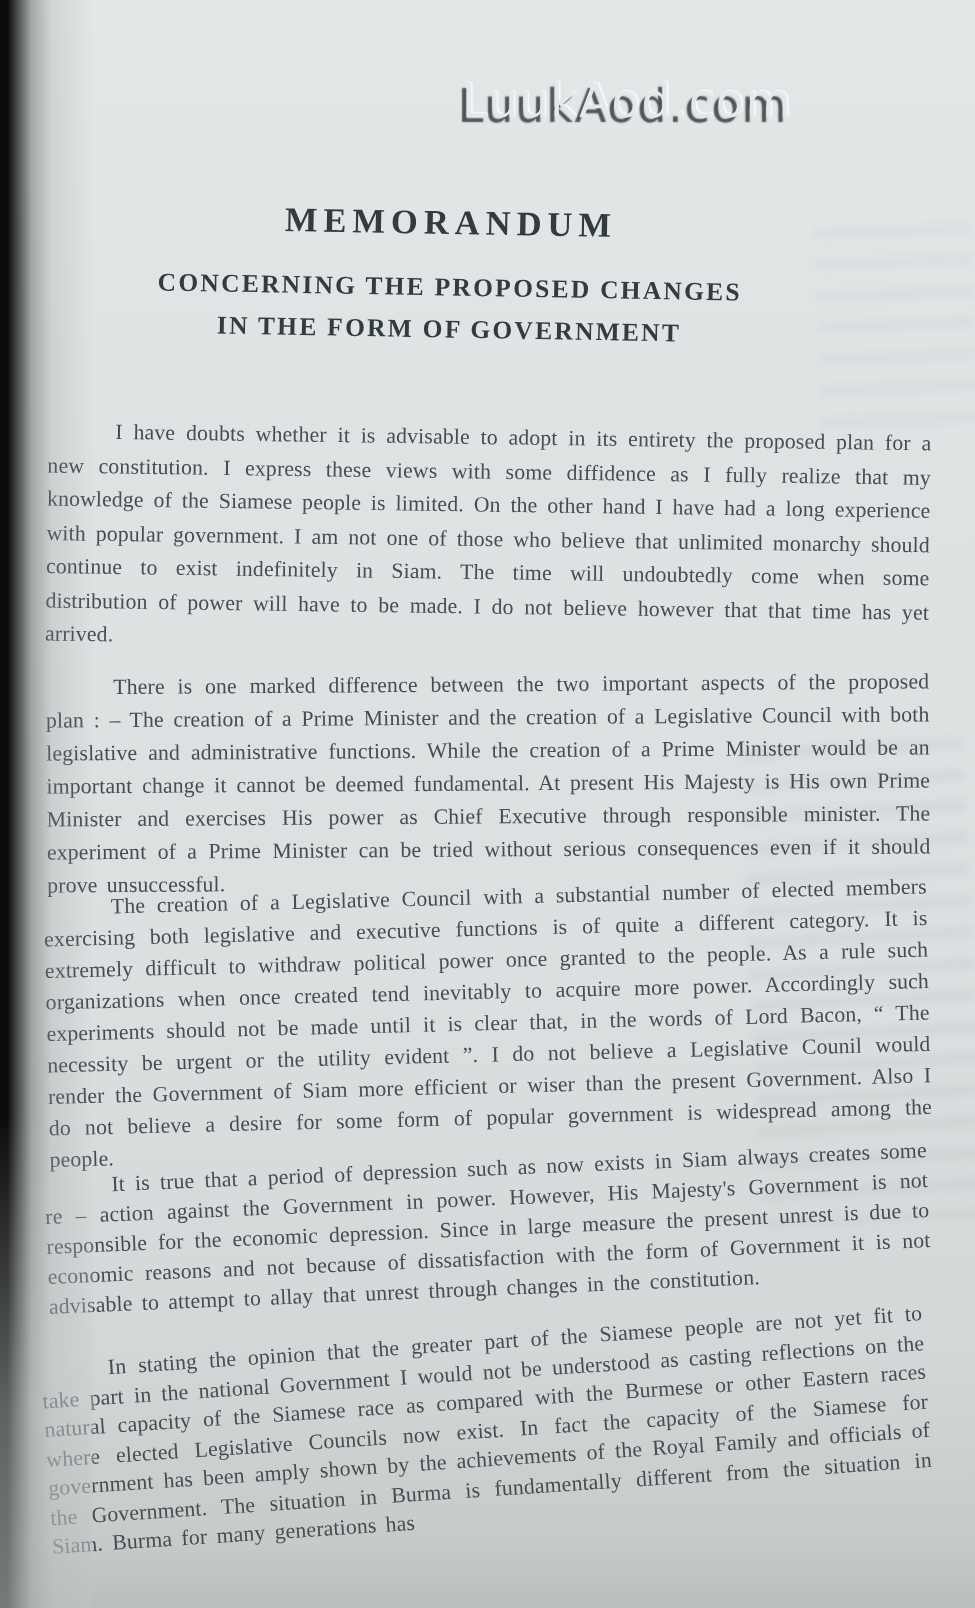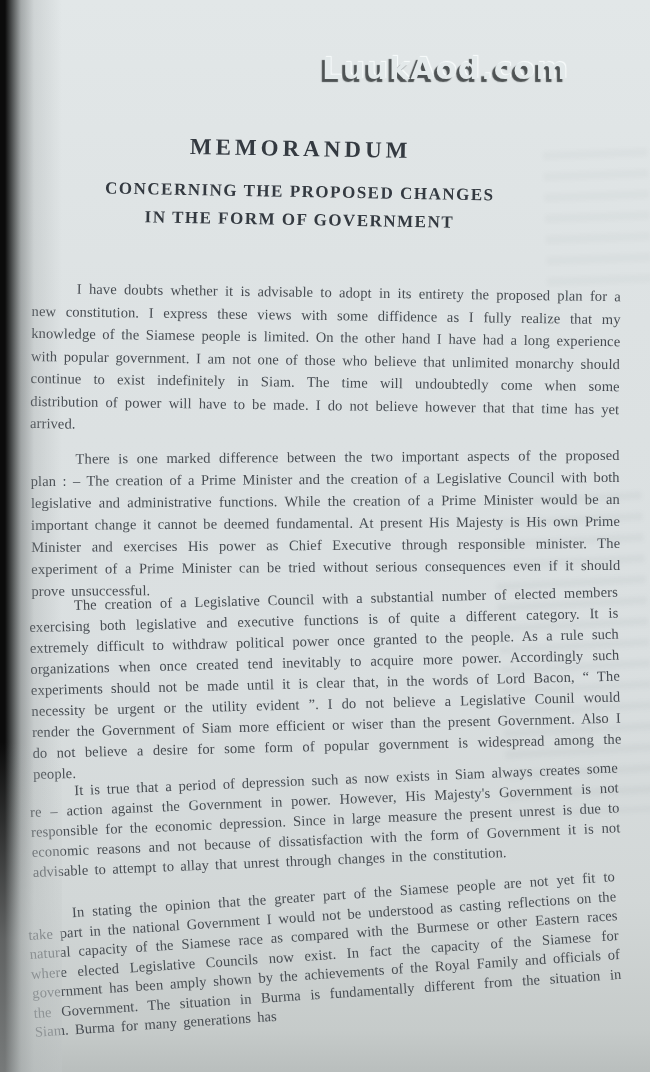--- a/index.html
+++ b/index.html
@@ -25,24 +25,23 @@
       rgba(160,165,165,0) 62px);
   }
   .gutter-fade{
     position:absolute; left:0; bottom:0; width:62px; height:330px; z-index:4;
     background:linear-gradient(to bottom,
       rgba(215,220,220,0) 0%, rgba(200,205,205,.45) 60%, rgba(190,195,195,.6) 100%);
   }
   
   .watermark{
     position:absolute; top:50px; left:308px; z-index:5;
-    font-family:"DejaVu Sans", sans-serif; font-weight:bold;
+    font-family:"DejaVu Sans", sans-serif; font-weight:normal;
     font-size:31px; letter-spacing:1px; color:var(--watermark);
     text-shadow:-3px 3px 1px rgba(52,56,58,.85), 1px -1px 1px rgba(250,253,253,.95);
-    margin-left:14px;
   }
   
   .heading{
     position:absolute; top:136px; left:0; width:600px; z-index:2;
     text-align:center; color:var(--heading-ink);
     transform:rotate(1deg); transform-origin:center;
   }
   .heading .title{
     margin:0; font-size:23px; font-weight:bold; letter-spacing:4px;
   }

